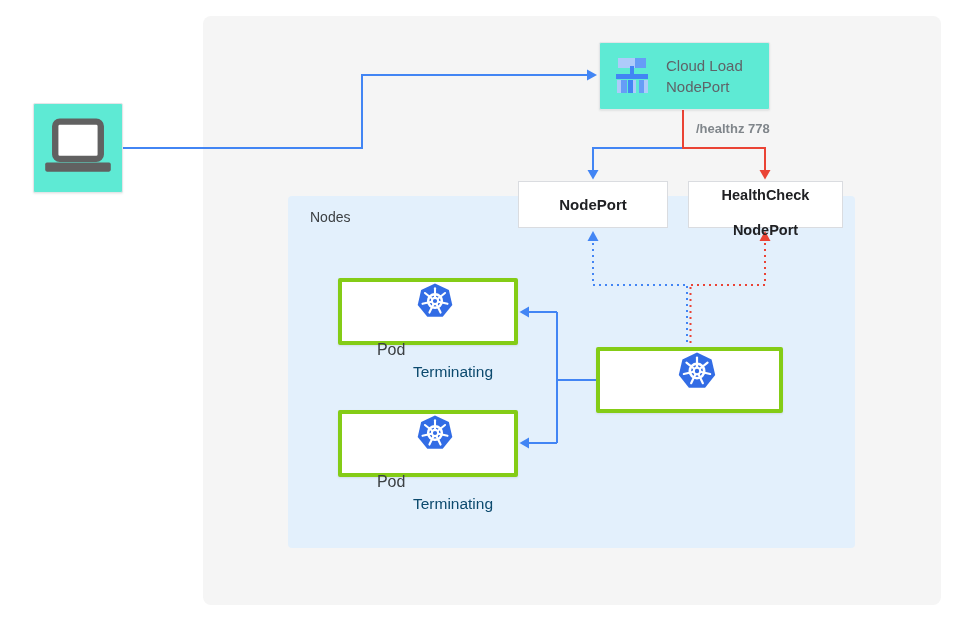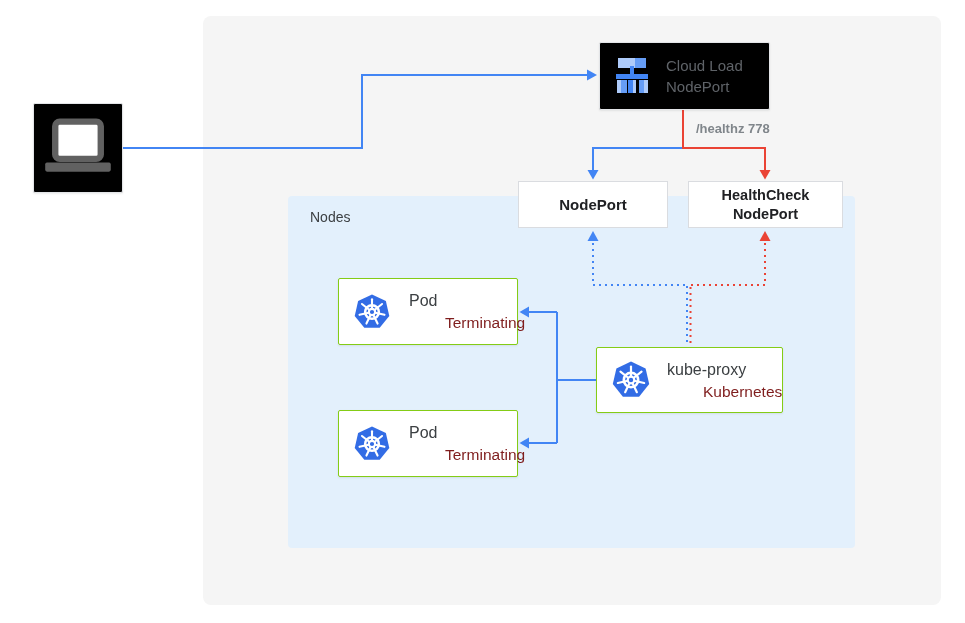--- a/index.html
+++ b/index.html
@@ -15,50 +15,50 @@
   }
   .nodes-container{
     left:288px;top:196px;width:567px;height:352px;
     background:#E3F0FC;border-radius:4px;
   }
   .nodes-label{
     left:310px;top:209px;font-size:14px;color:#3C4043;
   }
   .edges{left:0;top:0;width:965px;height:623px;pointer-events:none;z-index:3;}
   .node-box{
-    background:#000000;border:1px solid #E3E5E8;border-radius:2px;
+    background:#5eead4;border:1px solid #E3E5E8;border-radius:2px;
     box-shadow:0 1px 2px rgba(60,64,67,.10);
     box-sizing:border-box;display:flex;align-items:center;z-index:4;
   }
   .laptop-box{left:33px;top:103px;width:90px;height:90px;justify-content:center;}
   .cloudlb-box{left:599px;top:42px;width:171px;height:68px;padding-left:14px;gap:16px;}
   .cloudlb-text{font-size:15px;line-height:21px;color:#5F6368;}
   .healthz-label{
     left:696px;top:121px;font-size:13px;font-weight:bold;color:#80868B;z-index:4;
   }
   .port-box{
     background:#fff;border:1px solid #DADCE0;box-sizing:border-box;
     display:flex;flex-direction:column;align-items:center;justify-content:center;
     z-index:4;text-align:center;
   }
   .nodeport-box{left:518px;top:181px;width:150px;height:47px;}
   .healthcheck-box{left:688px;top:181px;width:155px;height:47px;}
   .port-label{font-size:15px;font-weight:bold;color:#202124;}
-  .hc-label{font-size:14.5px;font-weight:bold;color:#202124;line-height:18.5px;}
+  .hc-label{font-size:14.5px;font-weight:bold;color:#202124;line-height:18.5px;margin-top:16px;}
   .entity-box{
-    background:#ffffff;border:1px solid #84cc16;border-radius:2px;
+    background:#ffffff;border:4px solid #84cc16;border-radius:2px;
     box-shadow:0 1px 2px rgba(60,64,67,.10);
     box-sizing:border-box;display:flex;align-items:center;z-index:4;
-    padding-left:14px;gap:18px;
+    padding-left:14px;gap:18px;flex-direction:column;
   }
   .pod1-box{left:338px;top:278px;width:180px;height:67px;}
   .pod2-box{left:338px;top:410px;width:180px;height:67px;}
   .kubeproxy-box{left:596px;top:347px;width:187px;height:66px;gap:16px;}
   .entity-title{font-size:16px;color:#3C4043;line-height:23px;}
-  .entity-sub{font-size:15.5px;color:#7f1d1d;line-height:22px;margin-left:36px;}
+  .entity-sub{font-size:15.5px;color:#0c4a6e;line-height:22px;margin-left:36px;}
   .icon{flex:0 0 auto;display:block;}
 </style>
 </head>
 <body>
 
 <svg width="0" height="0" style="position:absolute" aria-hidden="true">
   <defs>
     <g id="k8s-logo">
       <polygon points="20,1.5 34.6,8.4 38.2,24.1 28.1,36.7 11.9,36.7 1.8,24.1 5.4,8.4" fill="#326CE5"></polygon>
       <g stroke="#ffffff" fill="none" stroke-width="2.2" stroke-linecap="round">
@@ -171,17 +171,13 @@
   <div>
     <div class="entity-title">Pod</div>
     <div class="entity-sub">Terminating</div>
   </div>
 </div>
 
 <div class="abs entity-box kubeproxy-box">
   <svg class="icon" width="40" height="40" viewBox="0 0 40 40">
       <use href="#k8s-logo"></use>
     </svg>
-  <div>
-    <div class="entity-title">kube-proxy</div>
-    <div class="entity-sub">Kubernetes</div>
-  </div>
 </div>
 
 </body></html>

